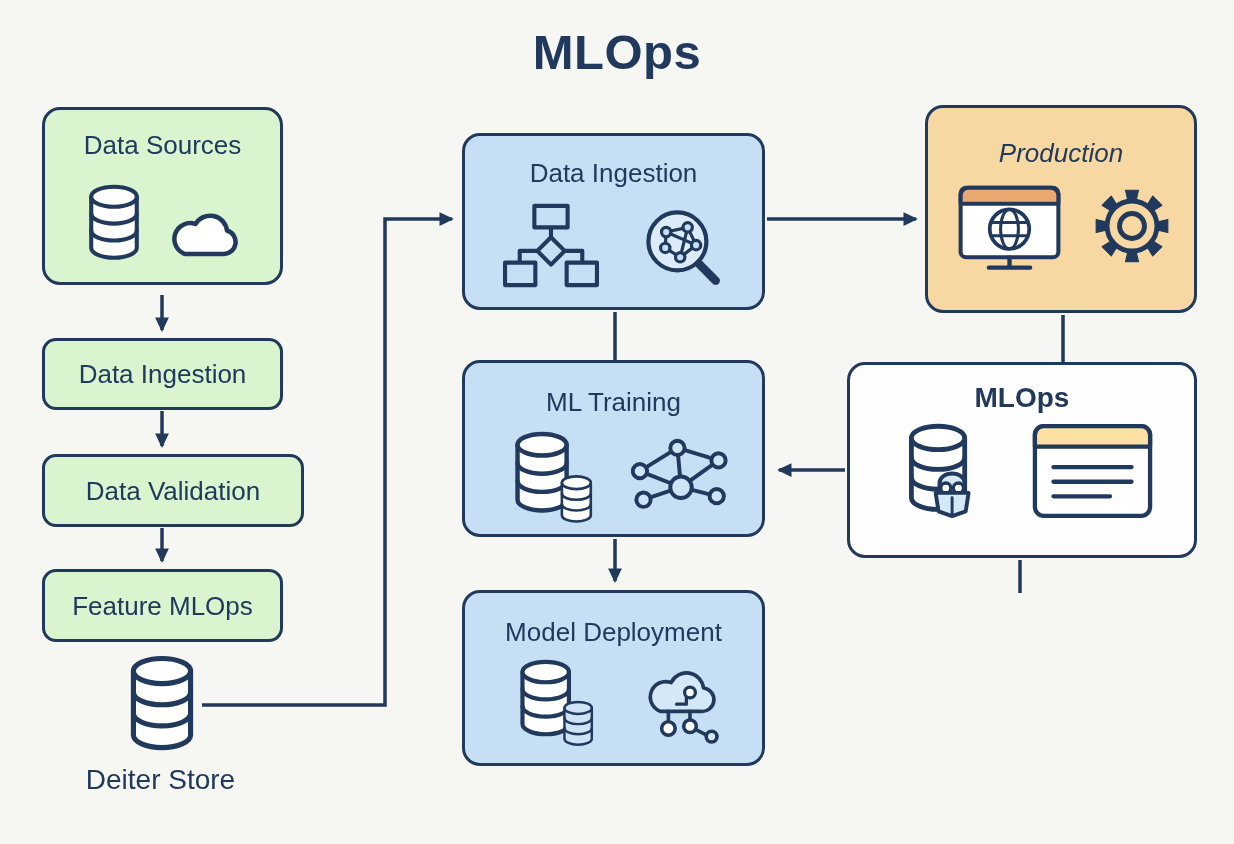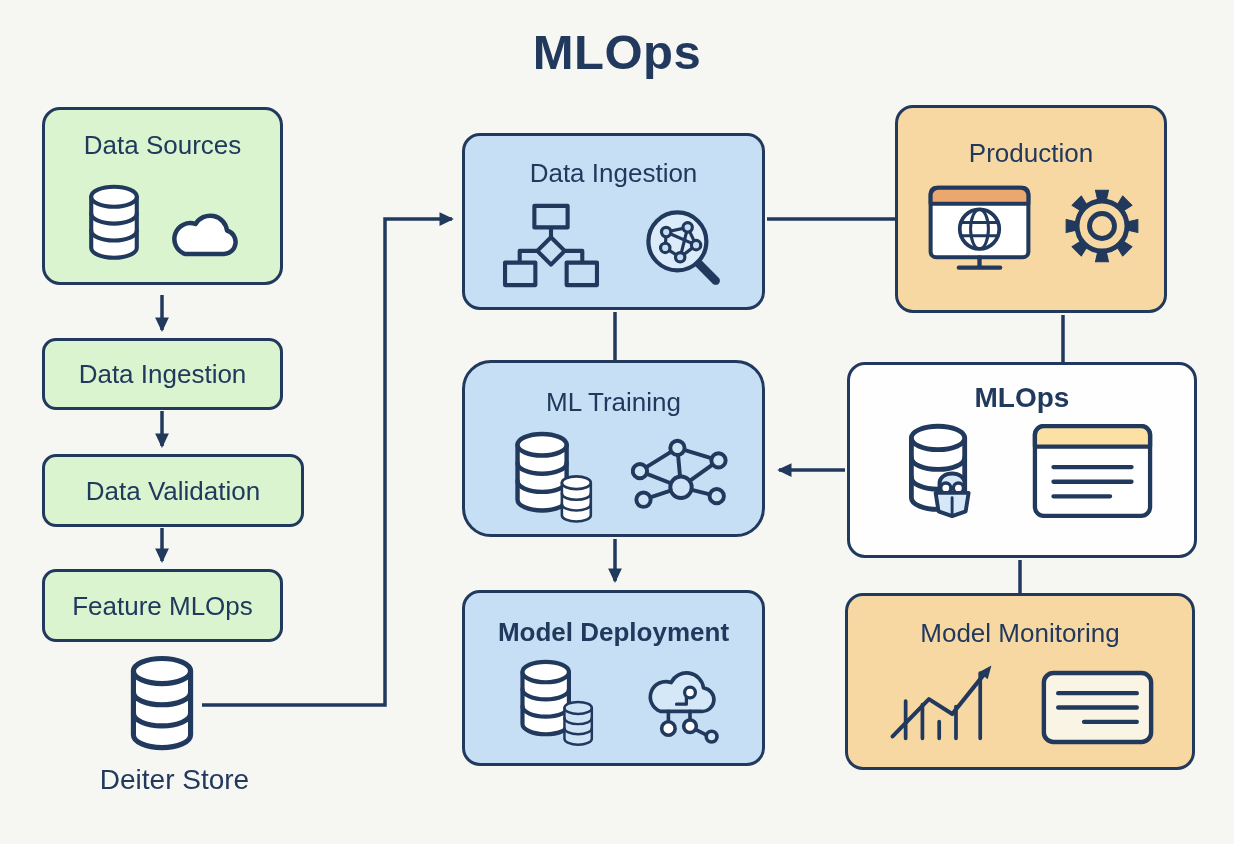--- a/index.html
+++ b/index.html
@@ -27,33 +27,33 @@
   .bold-title{font-weight:700;font-size:28px;}
   .icon-row{display:flex;justify-content:center;align-items:flex-start;}
   #data-sources{left:42px;top:107px;width:241px;height:178px;}
   #data-sources .box-title{margin-top:18px;}
   #data-sources .icon-row{margin-top:22px;gap:20px;align-items:flex-end;}
   #data-sources .cloud-adjust{margin-bottom:7px;}
   #data-ingestion-left{left:42px;top:338px;width:241px;height:72px;}
   #data-validation{left:42px;top:454px;width:262px;height:73px;}
   #feature-store{left:42px;top:569px;width:241px;height:73px;}
   .deiter-icon{position:absolute;left:122px;top:655px;}
-  .deiter-label{position:absolute;left:54px;top:764px;width:241px;text-align:center;
+  .deiter-label{position:absolute;left:40px;top:764px;width:241px;text-align:center;
     font-size:28px;color:var(--navy);}
   #data-ingestion-mid{left:462px;top:133px;width:303px;height:177px;}
   #data-ingestion-mid .box-title{margin-top:20px;}
   #data-ingestion-mid .icon-row{margin-top:12px;gap:40px;align-items:flex-end;}
-  #ml-training{left:462px;top:360px;width:303px;height:177px;border-radius:29px;}
+  #ml-training{left:462px;top:360px;width:303px;height:177px;}
   #ml-training .box-title{margin-top:22px;}
   #ml-training .icon-row{margin-top:12px;gap:38px;}
   #ml-training .neural-adjust{margin-top:6px;}
   #model-deployment{left:462px;top:590px;width:303px;height:176px;}
-  #model-deployment .box-title{margin-top:22px;font-weight:bold;}
+  #model-deployment .box-title{margin-top:22px;}
   #model-deployment .icon-row{margin-top:10px;gap:42px;}
-  #production{left:895px;top:105px;width:272px;height:208px;}
+  #production{left:925px;top:105px;width:272px;height:208px;font-style:italic;}
   #production .box-title{margin-top:28px;}
   #production .icon-row{margin-top:14px;gap:28px;}
   #production .gear-adjust{margin-top:4px;}
   #mlops-box{left:847px;top:362px;width:350px;height:196px;}
   #mlops-box .box-title{margin-top:16px;}
   #mlops-box .icon-row{margin-top:8px;gap:44px;}
   #model-monitoring{left:845px;top:593px;width:350px;height:177px;}
   #model-monitoring .box-title{margin-top:20px;}
   #model-monitoring .icon-row{margin-top:8px;gap:44px;}
   #model-monitoring .card-adjust{margin-top:12px;}
@@ -292,25 +292,14 @@
     <div class="icon-row">
       <svg width="97" height="99">
           <use href="#i-dbrobot"></use>
         </svg>
       <svg width="121" height="96">
           <use href="#i-card"></use>
         </svg>
     </div>
   </div>
 
-  <div class="box orange" id="model-monitoring">
-    <div class="box-title">Model Monitoring</div>
-    <div class="icon-row">
-      <svg width="110" height="86">
-          <use href="#i-trend"></use>
-        </svg>
-      <svg class="card-adjust" width="113" height="75">
-          <use href="#i-card2"></use>
-        </svg>
-    </div>
-  </div>
 
 </div>
 
 </body></html>

